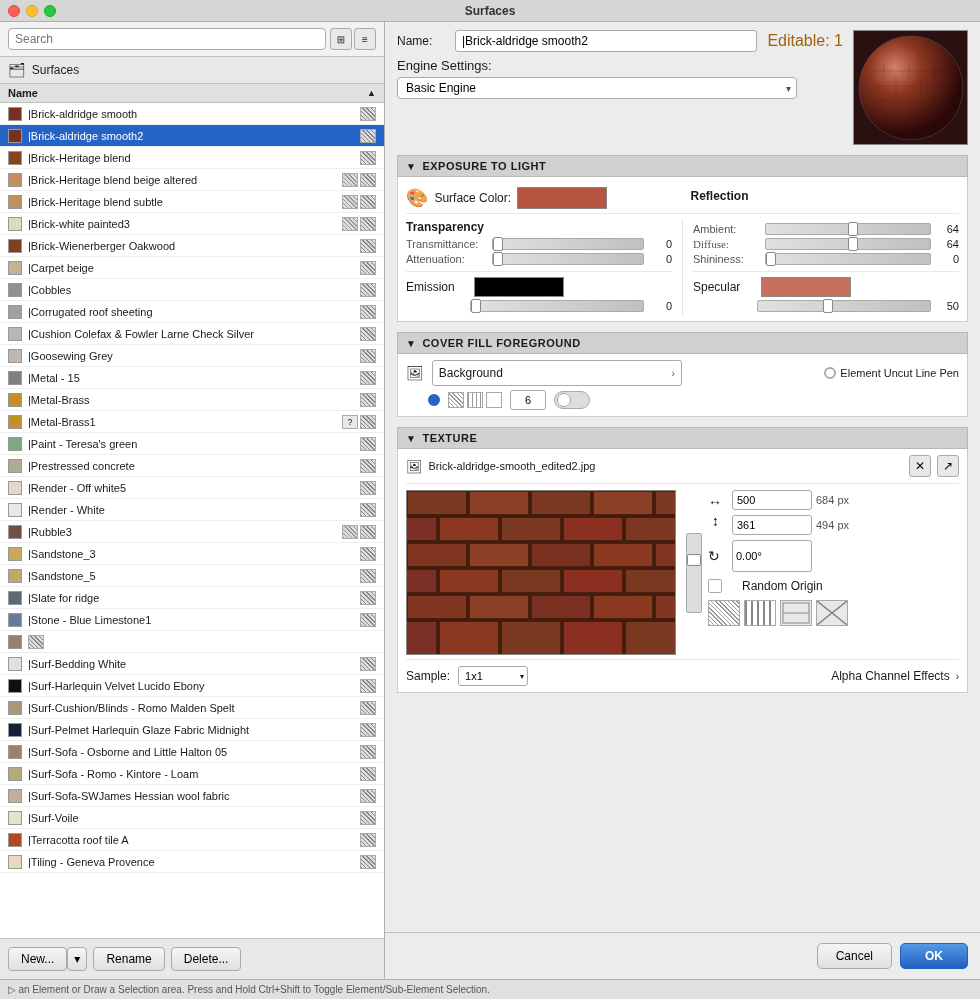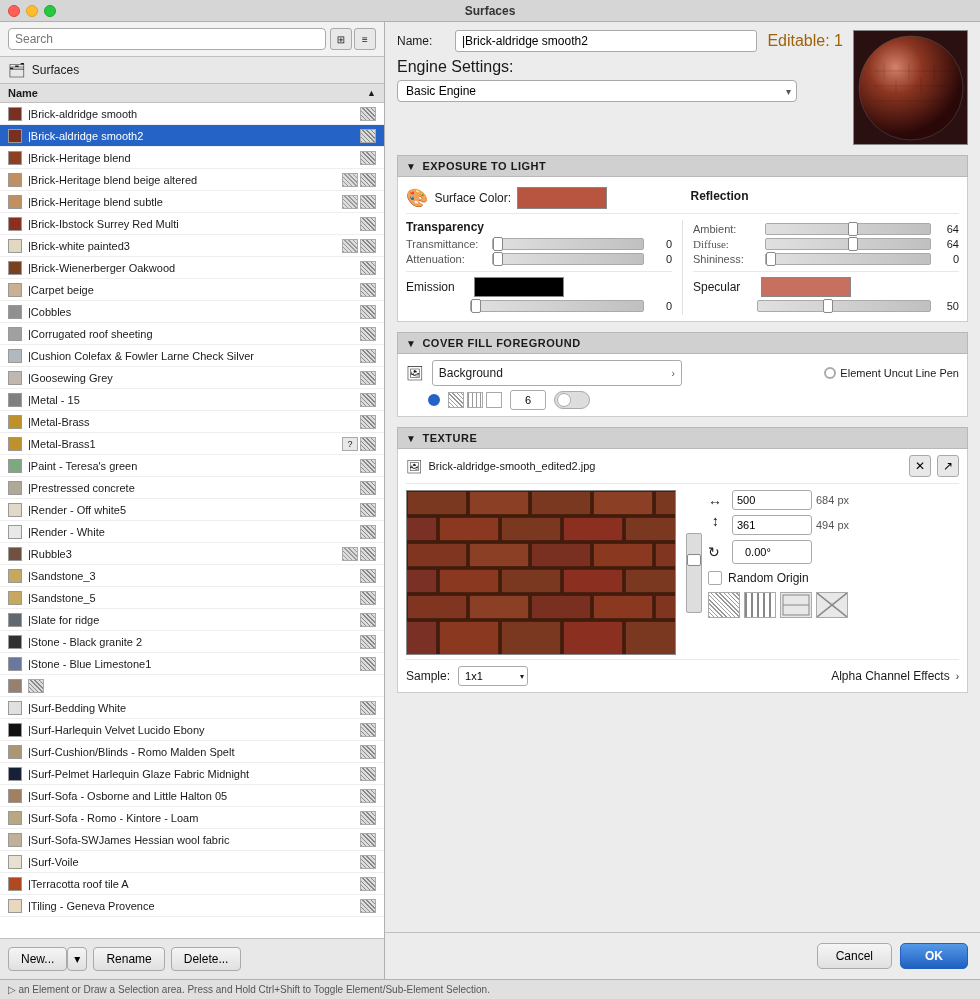--- a/index.html
+++ b/index.html
@@ -138,27 +138,20 @@
         </div>
         <div class="surface-item">
           <div class="color-swatch" style="background: rgb(192, 144, 96);"></div>
           <span class="item-name">|Brick-Heritage blend subtle</span>
           <div class="item-icons">
             <div class="item-icon pattern"></div>
             <div class="item-icon" style="background: repeating-linear-gradient(45deg, rgb(136, 136, 136), rgb(136, 136, 136) 1px, rgb(221, 221, 221) 1px, rgb(221, 221, 221) 3px);"></div>
           </div>
         </div>
         <div class="surface-item">
-          <div class="color-swatch" style="background: rgb(139, 48, 32);"></div>
-          <span class="item-name">|Brick-Ibstock Surrey Red Multi</span>
-          <div class="item-icons">
-            <div class="item-icon" style="background: repeating-linear-gradient(45deg, rgb(136, 136, 136), rgb(136, 136, 136) 1px, rgb(221, 221, 221) 1px, rgb(221, 221, 221) 3px);"></div>
-          </div>
-        </div>
-        <div class="surface-item">
           <div class="color-swatch" style="background: rgb(224, 216, 192);"></div>
           <span class="item-name">|Brick-white painted3</span>
           <div class="item-icons">
             <div class="item-icon pattern"></div>
             <div class="item-icon" style="background: repeating-linear-gradient(45deg, rgb(136, 136, 136), rgb(136, 136, 136) 1px, rgb(221, 221, 221) 1px, rgb(221, 221, 221) 3px);"></div>
           </div>
         </div>
         <div class="surface-item">
           <div class="color-swatch" style="background: rgb(122, 64, 32);"></div>
           <span class="item-name">|Brick-Wienerberger Oakwood</span>
@@ -269,27 +262,20 @@
         <div class="surface-item">
           <div class="color-swatch" style="background: rgb(200, 168, 96);"></div>
           <span class="item-name">|Sandstone_5</span>
           <div class="item-icons">
             <div class="item-icon" style="background: repeating-linear-gradient(45deg, rgb(136, 136, 136), rgb(136, 136, 136) 1px, rgb(221, 221, 221) 1px, rgb(221, 221, 221) 3px);"></div>
           </div>
         </div>
         <div class="surface-item">
           <div class="color-swatch" style="background: rgb(96, 104, 112);"></div>
           <span class="item-name">|Slate for ridge</span>
-          <div class="item-icons">
-            <div class="item-icon" style="background: repeating-linear-gradient(45deg, rgb(136, 136, 136), rgb(136, 136, 136) 1px, rgb(221, 221, 221) 1px, rgb(221, 221, 221) 3px);"></div>
-          </div>
-        </div>
-        <div class="surface-item">
-          <div class="color-swatch" style="background: rgb(48, 48, 48);"></div>
-          <span class="item-name">|Stone - Black granite 2</span>
           <div class="item-icons">
             <div class="item-icon" style="background: repeating-linear-gradient(45deg, rgb(136, 136, 136), rgb(136, 136, 136) 1px, rgb(221, 221, 221) 1px, rgb(221, 221, 221) 3px);"></div>
           </div>
         </div>
         <div class="surface-item">
           <div class="color-swatch" style="background: rgb(104, 120, 160);"></div>
           <span class="item-name">|Stone - Blue Limestone1</span>
           <div class="item-icons">
             <div class="item-icon" style="background: repeating-linear-gradient(45deg, rgb(136, 136, 136), rgb(136, 136, 136) 1px, rgb(221, 221, 221) 1px, rgb(221, 221, 221) 3px);"></div>
           </div>
@@ -390,21 +376,21 @@
     <div style="display:flex; padding: 8px 12px 4px; gap: 10px;">
       <div style="flex:1;">
 
         <div style="display:flex; align-items:center; margin-bottom:6px;">
           <span style="font-size:12px; font-weight:500; margin-right:8px; width:50px;">Name:</span>
           <input style="flex: 1 1 0%; height: 22px; border: 1px solid rgb(170, 170, 170); border-radius: 3px; padding: 0px 6px; font-size: 12px; background: white;" type="text" value="|Brick-aldridge smooth2">
           <span style="font-size:16px; color:#a16207; margin-left:10px;">Editable: 1</span>
         </div>
 
         <div style="display:flex; align-items:center; margin-bottom:4px;">
-          <span style="font-size:16px; font-weight:500; margin-right:8px; white-space:nowrap;">Engine Settings:</span>
+          <span style="font-size:13px; font-weight:500; margin-right:8px; white-space:nowrap;">Engine Settings:</span>
         </div>
         <div style="display:flex; align-items:center; margin-bottom:4px;">
           <div style="position:relative; display:inline-flex; align-items:center; width:400px;">
             <select style="width:100%; height:22px; border:1px solid #aaa; border-radius:4px; padding:0 24px 0 8px; font-size:12px; background:white; appearance:none;">
               <option>Basic Engine</option>
             </select>
             <span style="position:absolute; right:6px; font-size:10px; color:#555; pointer-events:none;">▾</span>
           </div>
         </div>
       </div>
@@ -649,24 +635,24 @@
               </div>
 
               <div style="display:flex; align-items:center; gap:4px;">
                 <span style="font-size:14px; width:20px; display:inline-block; transform:rotate(90deg);">↔</span>
                 <input type="text" style="width: 80px; height: 20px; border: 1px solid rgb(170, 170, 170); border-radius: 3px; padding: 0px 4px; font-size: 11px; background: white;" value="361">
                 <span style="font-size:11px; color:#555;">494 px</span>
               </div>
 
               <div style="display:flex; align-items:center; gap:4px;">
                 <span style="font-size:14px; width:20px;">↻</span>
-                <input type="text" style="width: 80px; height: 24px; border: 1px solid rgb(170, 170, 170); border-radius: 3px; padding: 0px 12px; font-size: 11px; background: white;" value="0.00°">
-              </div>
-
-              <div style="display:flex; align-items:center; gap:6px; margin-top:2px;">
+                <input type="text" style="width: 80px; height: 32px; border: 1px solid rgb(170, 170, 170); border-radius: 3px; padding: 0px 3px; font-size: 11px; background: white;" value="0.00°">
+              </div>
+
+              <div style="display:flex; align-items:center; gap:20px; margin-top:2px;">
                 <div style="width:14px; height:14px; border:1px solid #aaa; background:white; border-radius:2px;"></div>
                 <span style="font-size:12px;">Random Origin</span>
               </div>
 
               <div style="display:flex; gap:4px; margin-top:2px;">
                 <div style="width:32px; height:26px; border:1px solid #aaa; background:#e8e8e8; cursor:pointer; background-image:repeating-linear-gradient(45deg,#999 0px,#999 1px,#fff 1px,#fff 3px);"></div>
                 <div style="width:32px; height:26px; border:1px solid #aaa; background:#e8e8e8; cursor:pointer; background-image:repeating-linear-gradient(90deg,#888 0px,#888 2px,#fff 2px,#fff 6px);"></div>
                 <div style="width:32px; height:26px; border:1px solid #aaa; background:#e8e8e8; cursor:pointer;">
                   <svg width="30" height="24" viewBox="0 0 30 24">
                       <rect x="2" y="2" width="26" height="20" fill="none" stroke="#888" stroke-width="1"></rect>

